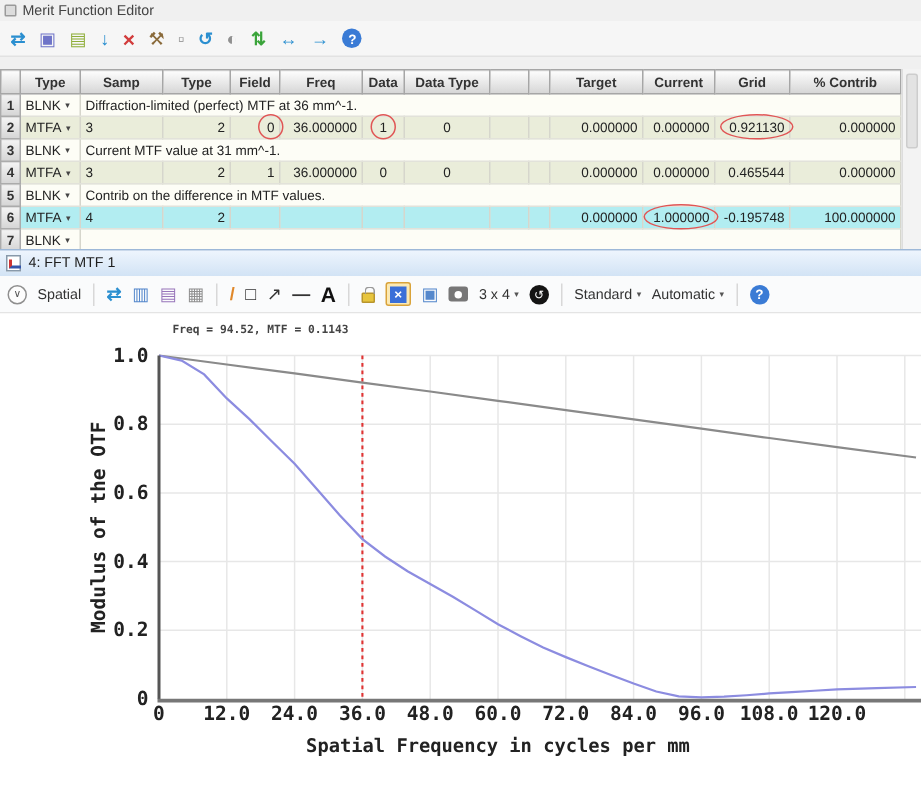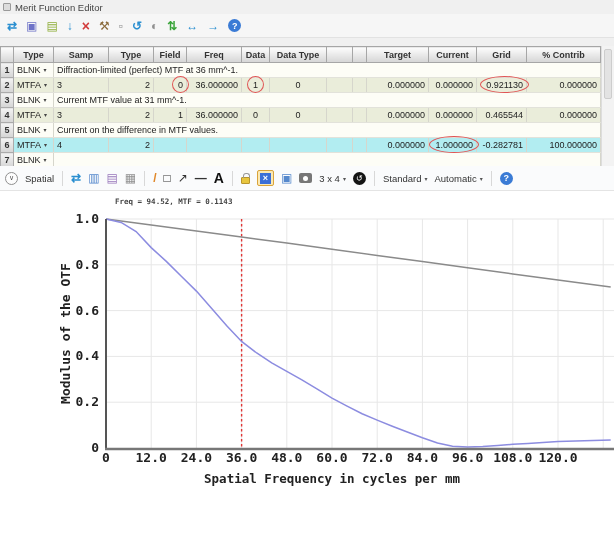--- a/index.html
+++ b/index.html
@@ -212,50 +212,54 @@
             <td class="al"></td>
             <td class="al"></td>
             <td class="ar">0.000000</td>
             <td class="ar">0.000000</td>
             <td class="ar">0.465544</td>
             <td class="ar">0.000000</td>
           </tr>
           <tr class="row-blnk">
             <td class="rownum">5</td>
             <td class="type-cell"><span>BLNK</span><span class="caret">▾</span></td>
-            <td colspan="12" class="comment al">Current on the difference in MTF values.</td>
+            <td colspan="12" class="comment al">Contrib on the difference in MTF values.</td>
           </tr>
           <tr class="row-diff">
             <td class="rownum">6</td>
             <td class="type-cell"><span>MTFA</span><span class="caret">▾</span></td>
             <td class="al">4</td>
             <td class="ar">2</td>
             <td class="ar"></td>
             <td class="ar"></td>
             <td class="ac"></td>
             <td class="ac"></td>
             <td class="al"></td>
             <td class="al"></td>
             <td class="ar">0.000000</td>
             <td class="ar"><span class="circled">1.000000</span></td>
-            <td class="ar">-0.282781</td>
+            <td class="ar">-0.195748</td>
             <td class="ar">100.000000</td>
           </tr>
           <tr class="row-blnk">
             <td class="rownum">7</td>
             <td class="type-cell"><span>BLNK</span><span class="caret">▾</span></td>
             <td colspan="12" class="comment al"></td>
           </tr>
         </tbody>
     </table>
     <div class="scrollbar">
       <div class="thumb"></div>
     </div>
   </div>
 
+  <div class="mtf-titlebar">
+    <span class="mtf-icon"></span>
+    <span>4: FFT MTF 1</span>
+  </div>
 
   <div class="mtf-toolbar" id="mtf-toolbar">
       <span class="chev-circle">∨</span>
       <span class="tb-label">Spatial</span>
       <div class="sep"></div>
       <span class="tool-icon bold" style="color: rgb(43, 143, 208);">⇄</span>
       <span class="tool-icon" style="color: rgb(85, 136, 204);">▥</span>
       <span class="tool-icon" style="color: rgb(153, 119, 187);">▤</span>
       <span class="tool-icon" style="color: rgb(144, 144, 144);">▦</span>
       <div class="sep"></div>

